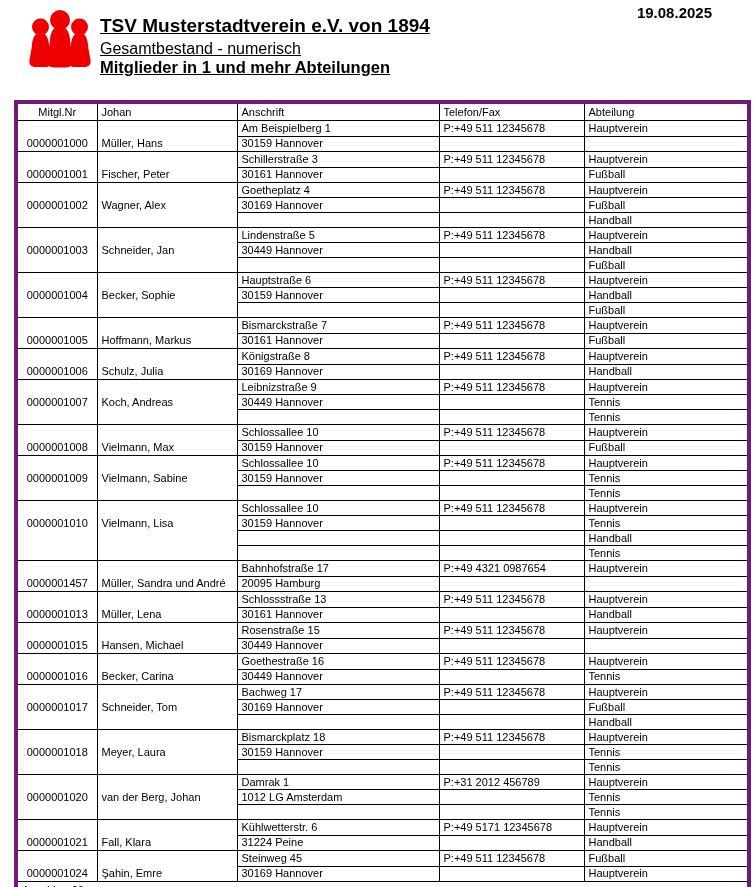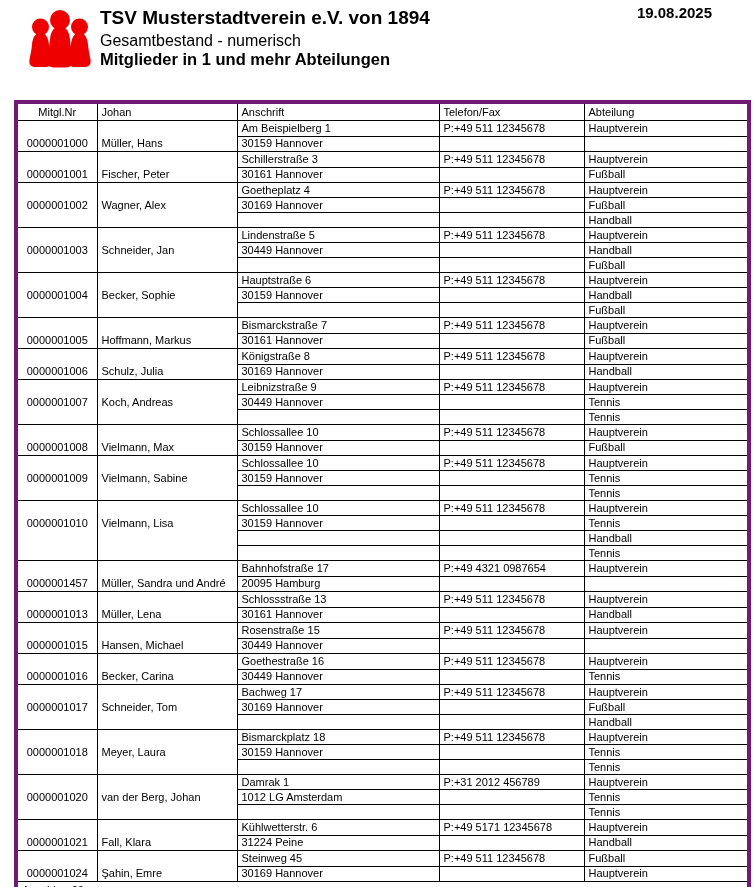--- a/index.html
+++ b/index.html
@@ -7,21 +7,21 @@
     position: relative;
     width: 756px;
     height: 887px;
     background: #ffffff;
     color: #000;
     font-family: "Liberation Sans", sans-serif;
     overflow: hidden;
   }
   .report-header { position: relative; height: 100px; }
   .logo { position: absolute; left: 26px; top: 8px; width: 68px; height: 62px; }
-  .titles { position: absolute; left: 100px; top: 6px; }
+  .titles { position: absolute; left: 100px; top: 14px; text-decoration: underline; }
   .club-title { font-size: 19px; font-weight: bold; line-height: 24px; }
   .report-subtitle { font-size: 16px; font-weight: normal; line-height: 17px; margin-top: 2px; }
   .report-title { font-size: 16.5px; font-weight: bold; line-height: 21px; }
   .report-date { position: absolute; right: 44px; top: 4px; font-size: 15px; font-weight: bold; }
 
   table.members {
     table-layout: fixed;
     border-collapse: collapse;
     margin-left: 14px;
     width: 733px;

